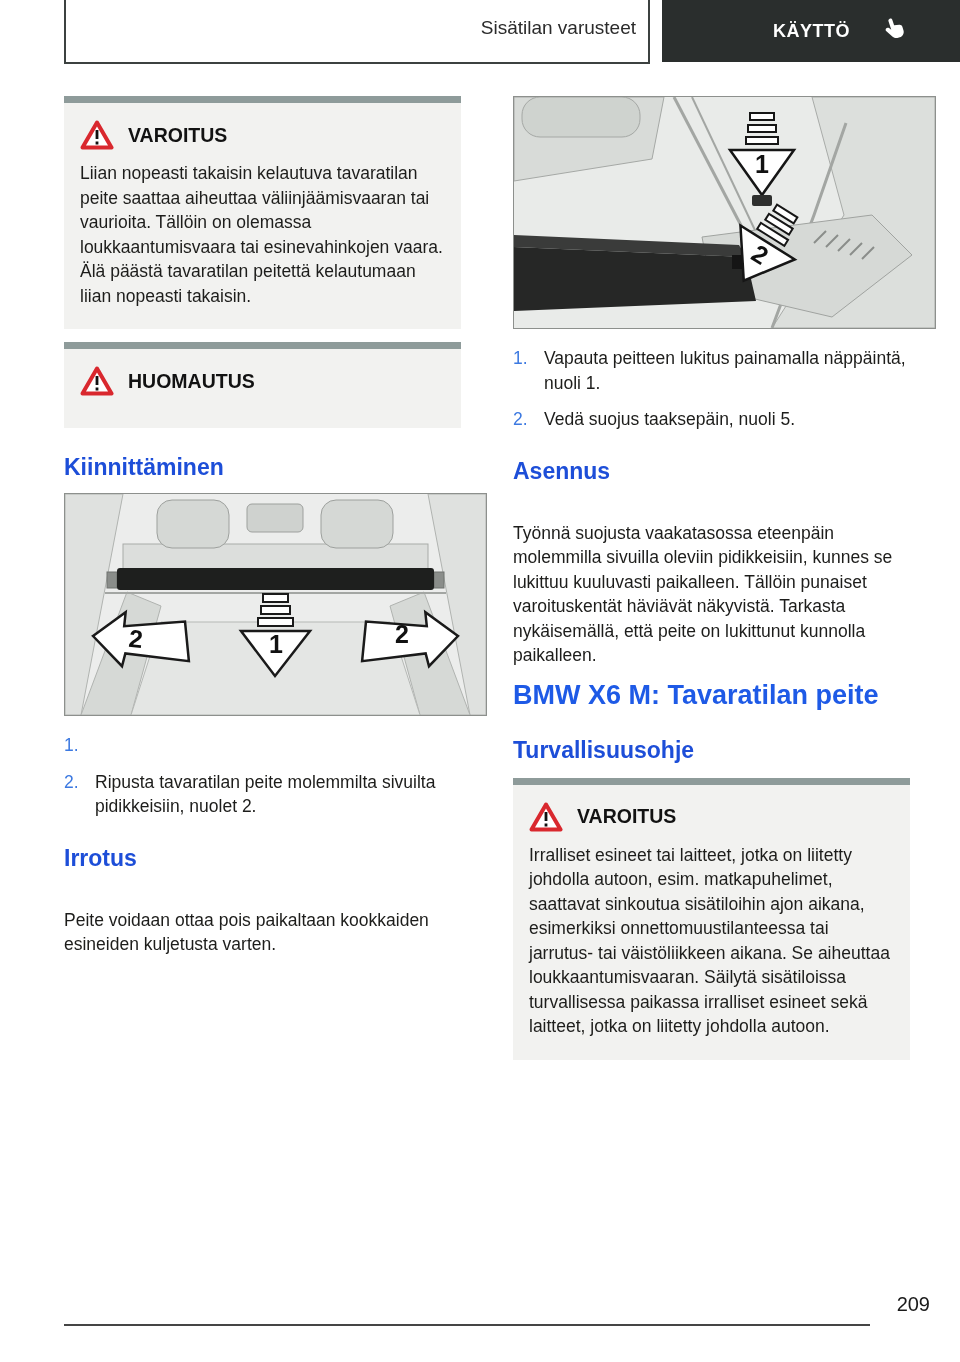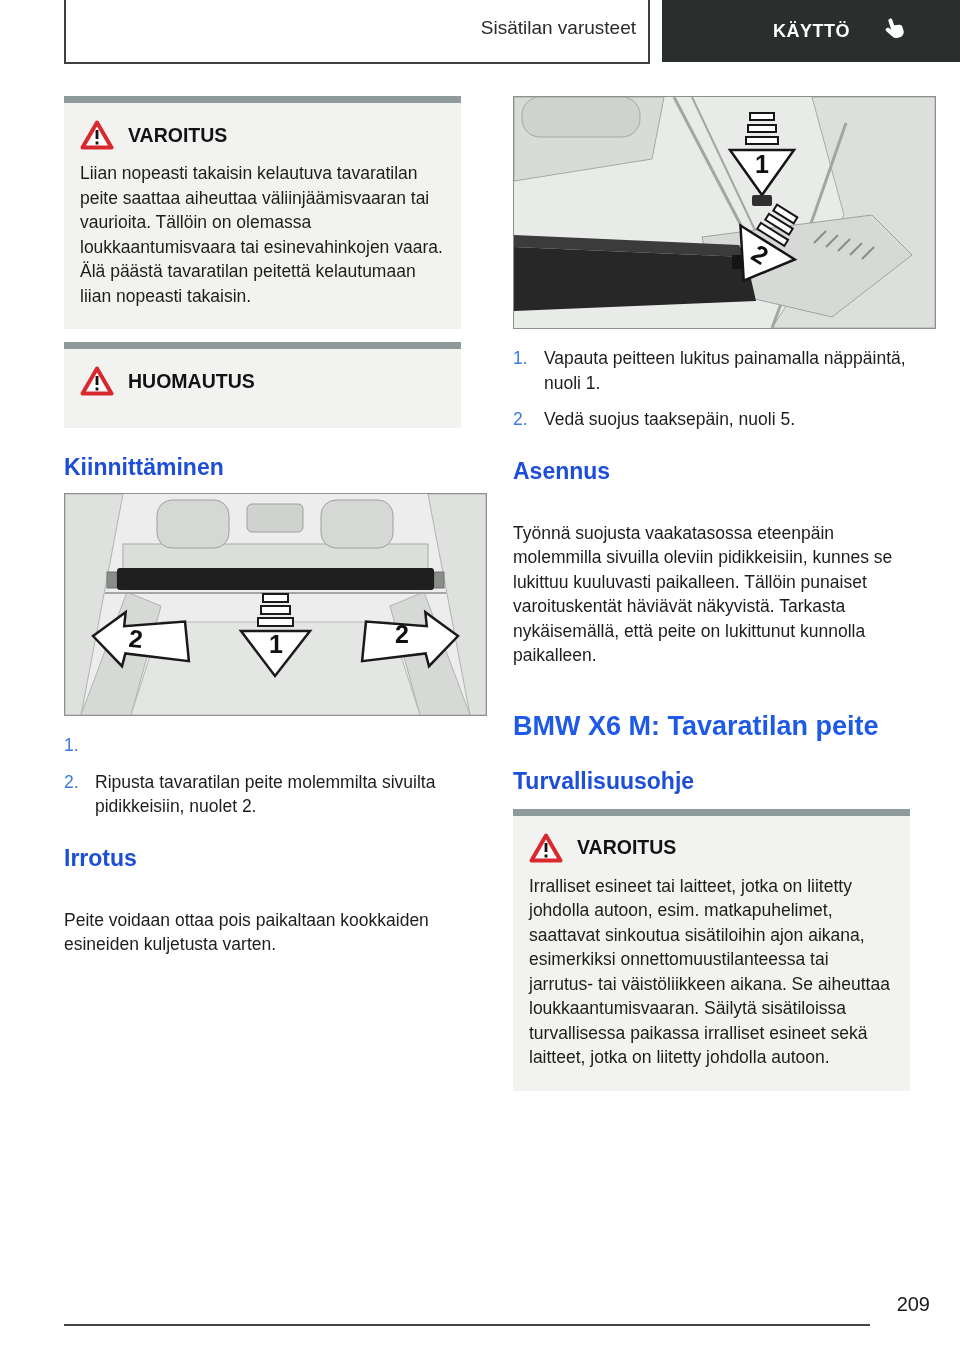--- a/index.html
+++ b/index.html
@@ -27,21 +27,21 @@
   .notice { background:#f2f2f0; margin-bottom:13px; }
   .notice-bar { height:7px; background:#8e9b9a; }
   .notice-body { padding:17px 16px 21px 16px; }
   .notice-title { display:flex; align-items:center; gap:14px; margin-bottom:11px; }
   .notice-title span { font-size:19.5px; font-weight:bold; color:#121212; }
   .tri-icon svg { display:block; }
   .notice-text { font-size:17.5px; line-height:24.5px; color:#1d1d1b; }
 
   
   .h-section { font-size:23px; font-weight:bold; color:#1d4ed8; margin:26px 0 12px 0; }
-  .h-chapter { font-size:27px; font-weight:bold; color:#1e5ae6; margin:43px 0 6px 0; }
+  .h-chapter { font-size:27px; font-weight:bold; color:#1e5ae6; margin:12px 0 6px 0; }
 
   .para { font-size:17.5px; line-height:24.5px; color:#1d1d1b;margin-top:36px; }
 
   
   .figure { width:423px; background:#ecedec; border:1px solid #8d908d; }
   .figure svg { display:block; }
 
   
   .steps { margin-top:17px; }
   .step { display:flex; margin-bottom:12px; }

